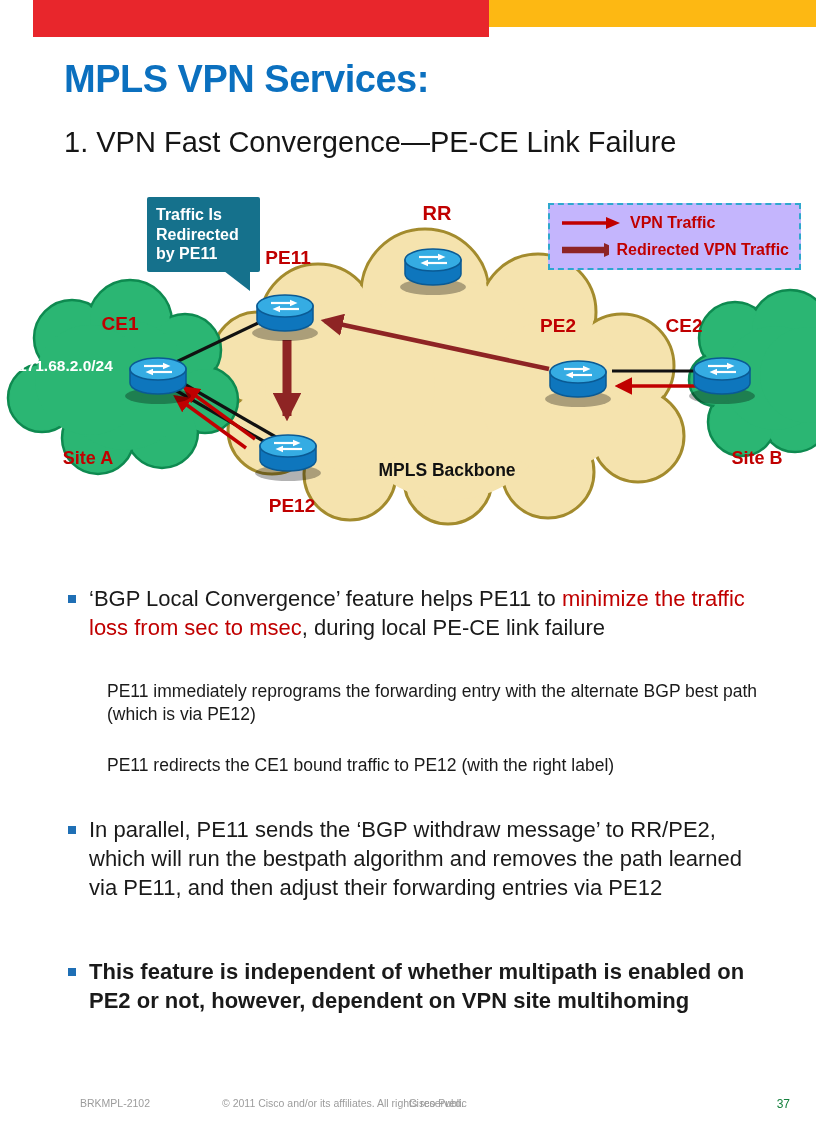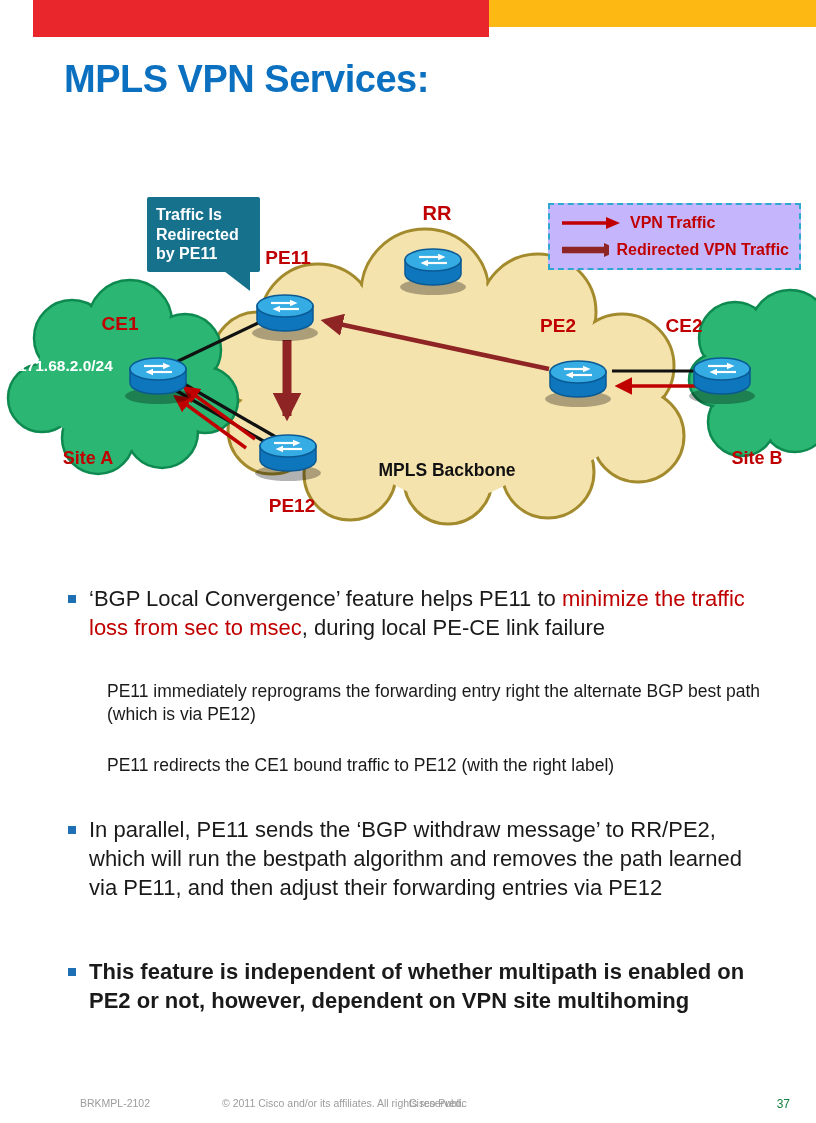--- a/index.html
+++ b/index.html
@@ -65,20 +65,21 @@
 </style>
 </head>
 <body>
 
 <div class="page">
 
   <div class="bar-red"></div>
   <div class="bar-yellow"></div>
 
   <h1 class="title">MPLS VPN Services:</h1>
+  <h2 class="subtitle">1. VPN Fast Convergence—PE-CE Link Failure</h2>
 
   <div class="diagram">
     <svg class="net" width="816" height="350" viewBox="0 0 816 350">
       <defs>
         <marker id="arrR" markerUnits="strokeWidth" markerWidth="5" markerHeight="5" refX="4" refY="2.5" orient="auto">
           <path d="M0,0 L5,2.5 L0,5 Z" fill="#C00000"></path>
         </marker>
         <marker id="arrM" markerUnits="strokeWidth" markerWidth="5" markerHeight="5" refX="4" refY="2.5" orient="auto">
           <path d="M0,0 L5,2.5 L0,5 Z" fill="#8E2424"></path>
         </marker>
@@ -231,21 +232,21 @@
       </svg>
       <span class="legend-label">Redirected VPN Traffic</span>
     </div>
   </div>
 
   <div class="content">
     <div class="bullet">
       <span class="marker"></span>
       <p><span>‘BGP Local Convergence’ feature helps PE11 to </span><span class="red-inline">minimize the traffic loss from sec to msec</span><span>, during local PE-CE link failure</span></p>
     </div>
-    <p class="sub">PE11 immediately reprograms the forwarding entry right the alternate BGP best path (which is via PE12)</p>
+    <p class="sub">PE11 immediately reprograms the forwarding entry with the alternate BGP best path (which is via PE12)</p>
     <p class="sub last">PE11 redirects the CE1 bound traffic to PE12 (with the right label)</p>
     <div class="bullet b2">
       <span class="marker"></span>
       <p>In parallel, PE11 sends the ‘BGP withdraw message’ to RR/PE2, which will run the bestpath algorithm and removes the path learned via PE11, and then adjust their forwarding entries via PE12</p>
     </div>
     <div class="bullet b3">
       <span class="marker"></span>
       <p>This feature is independent of whether multipath is enabled on PE2 or not, however, dependent on VPN site multihoming</p>
     </div>
   </div>

